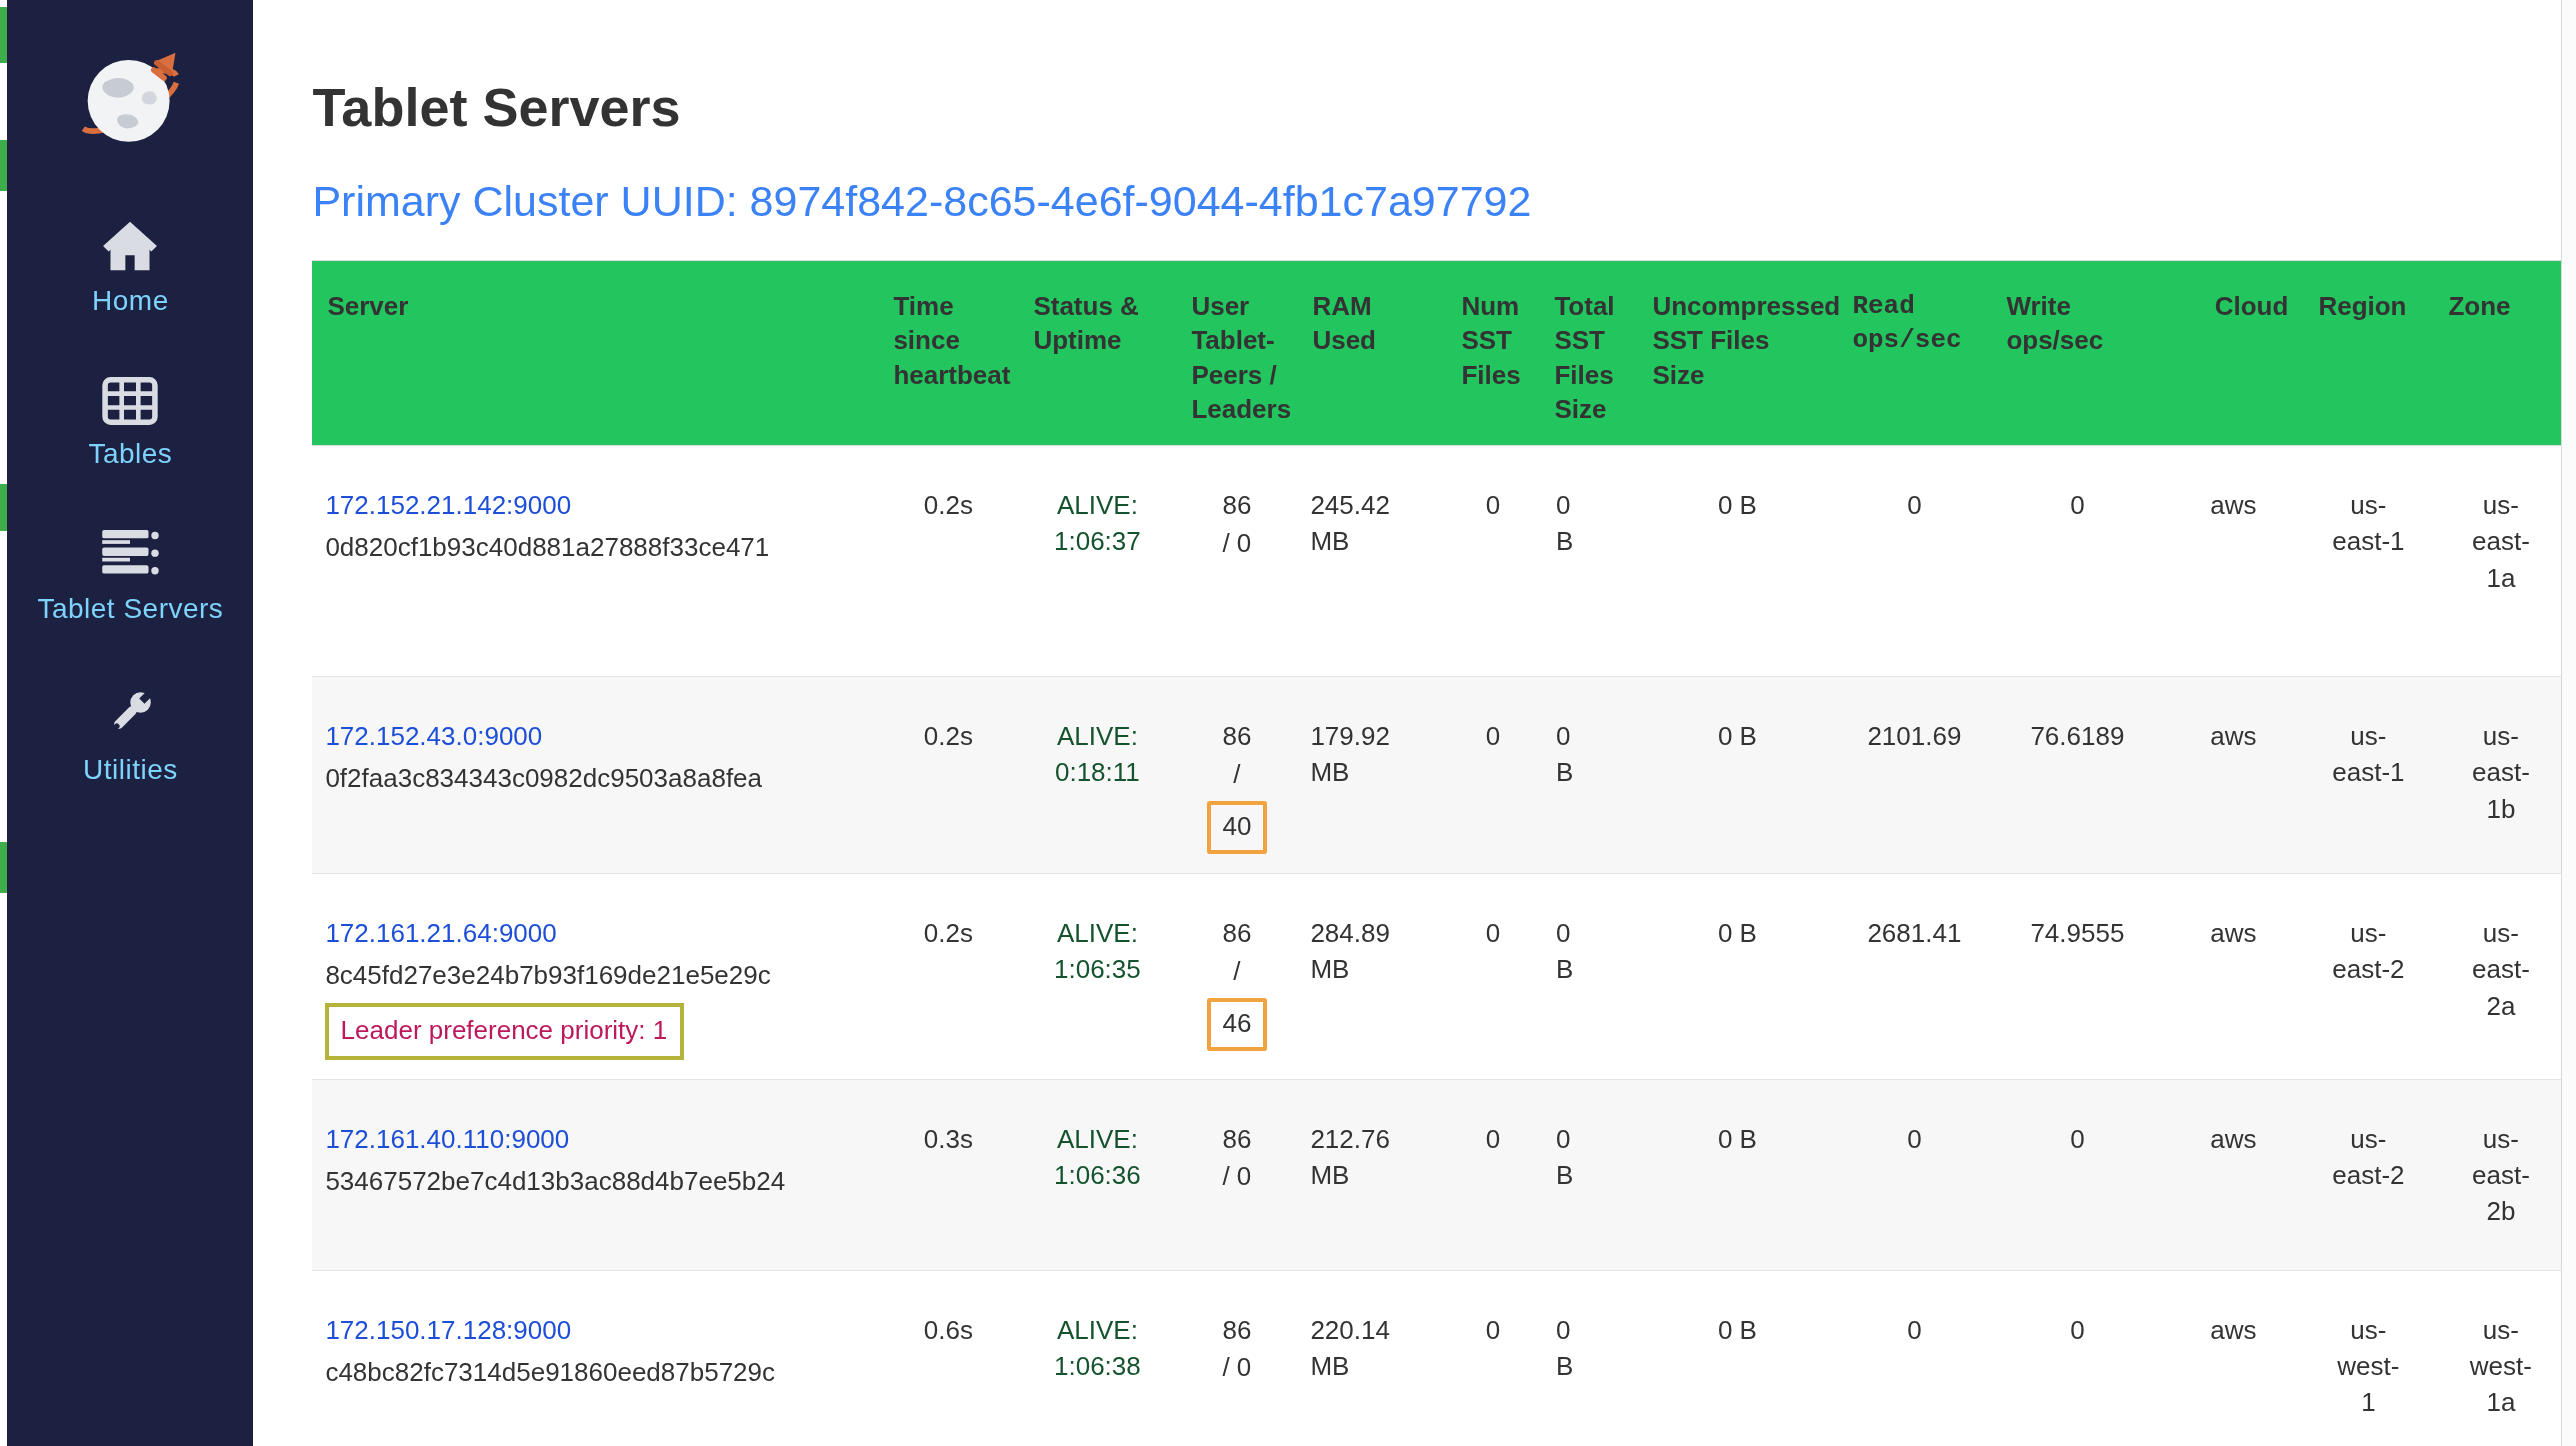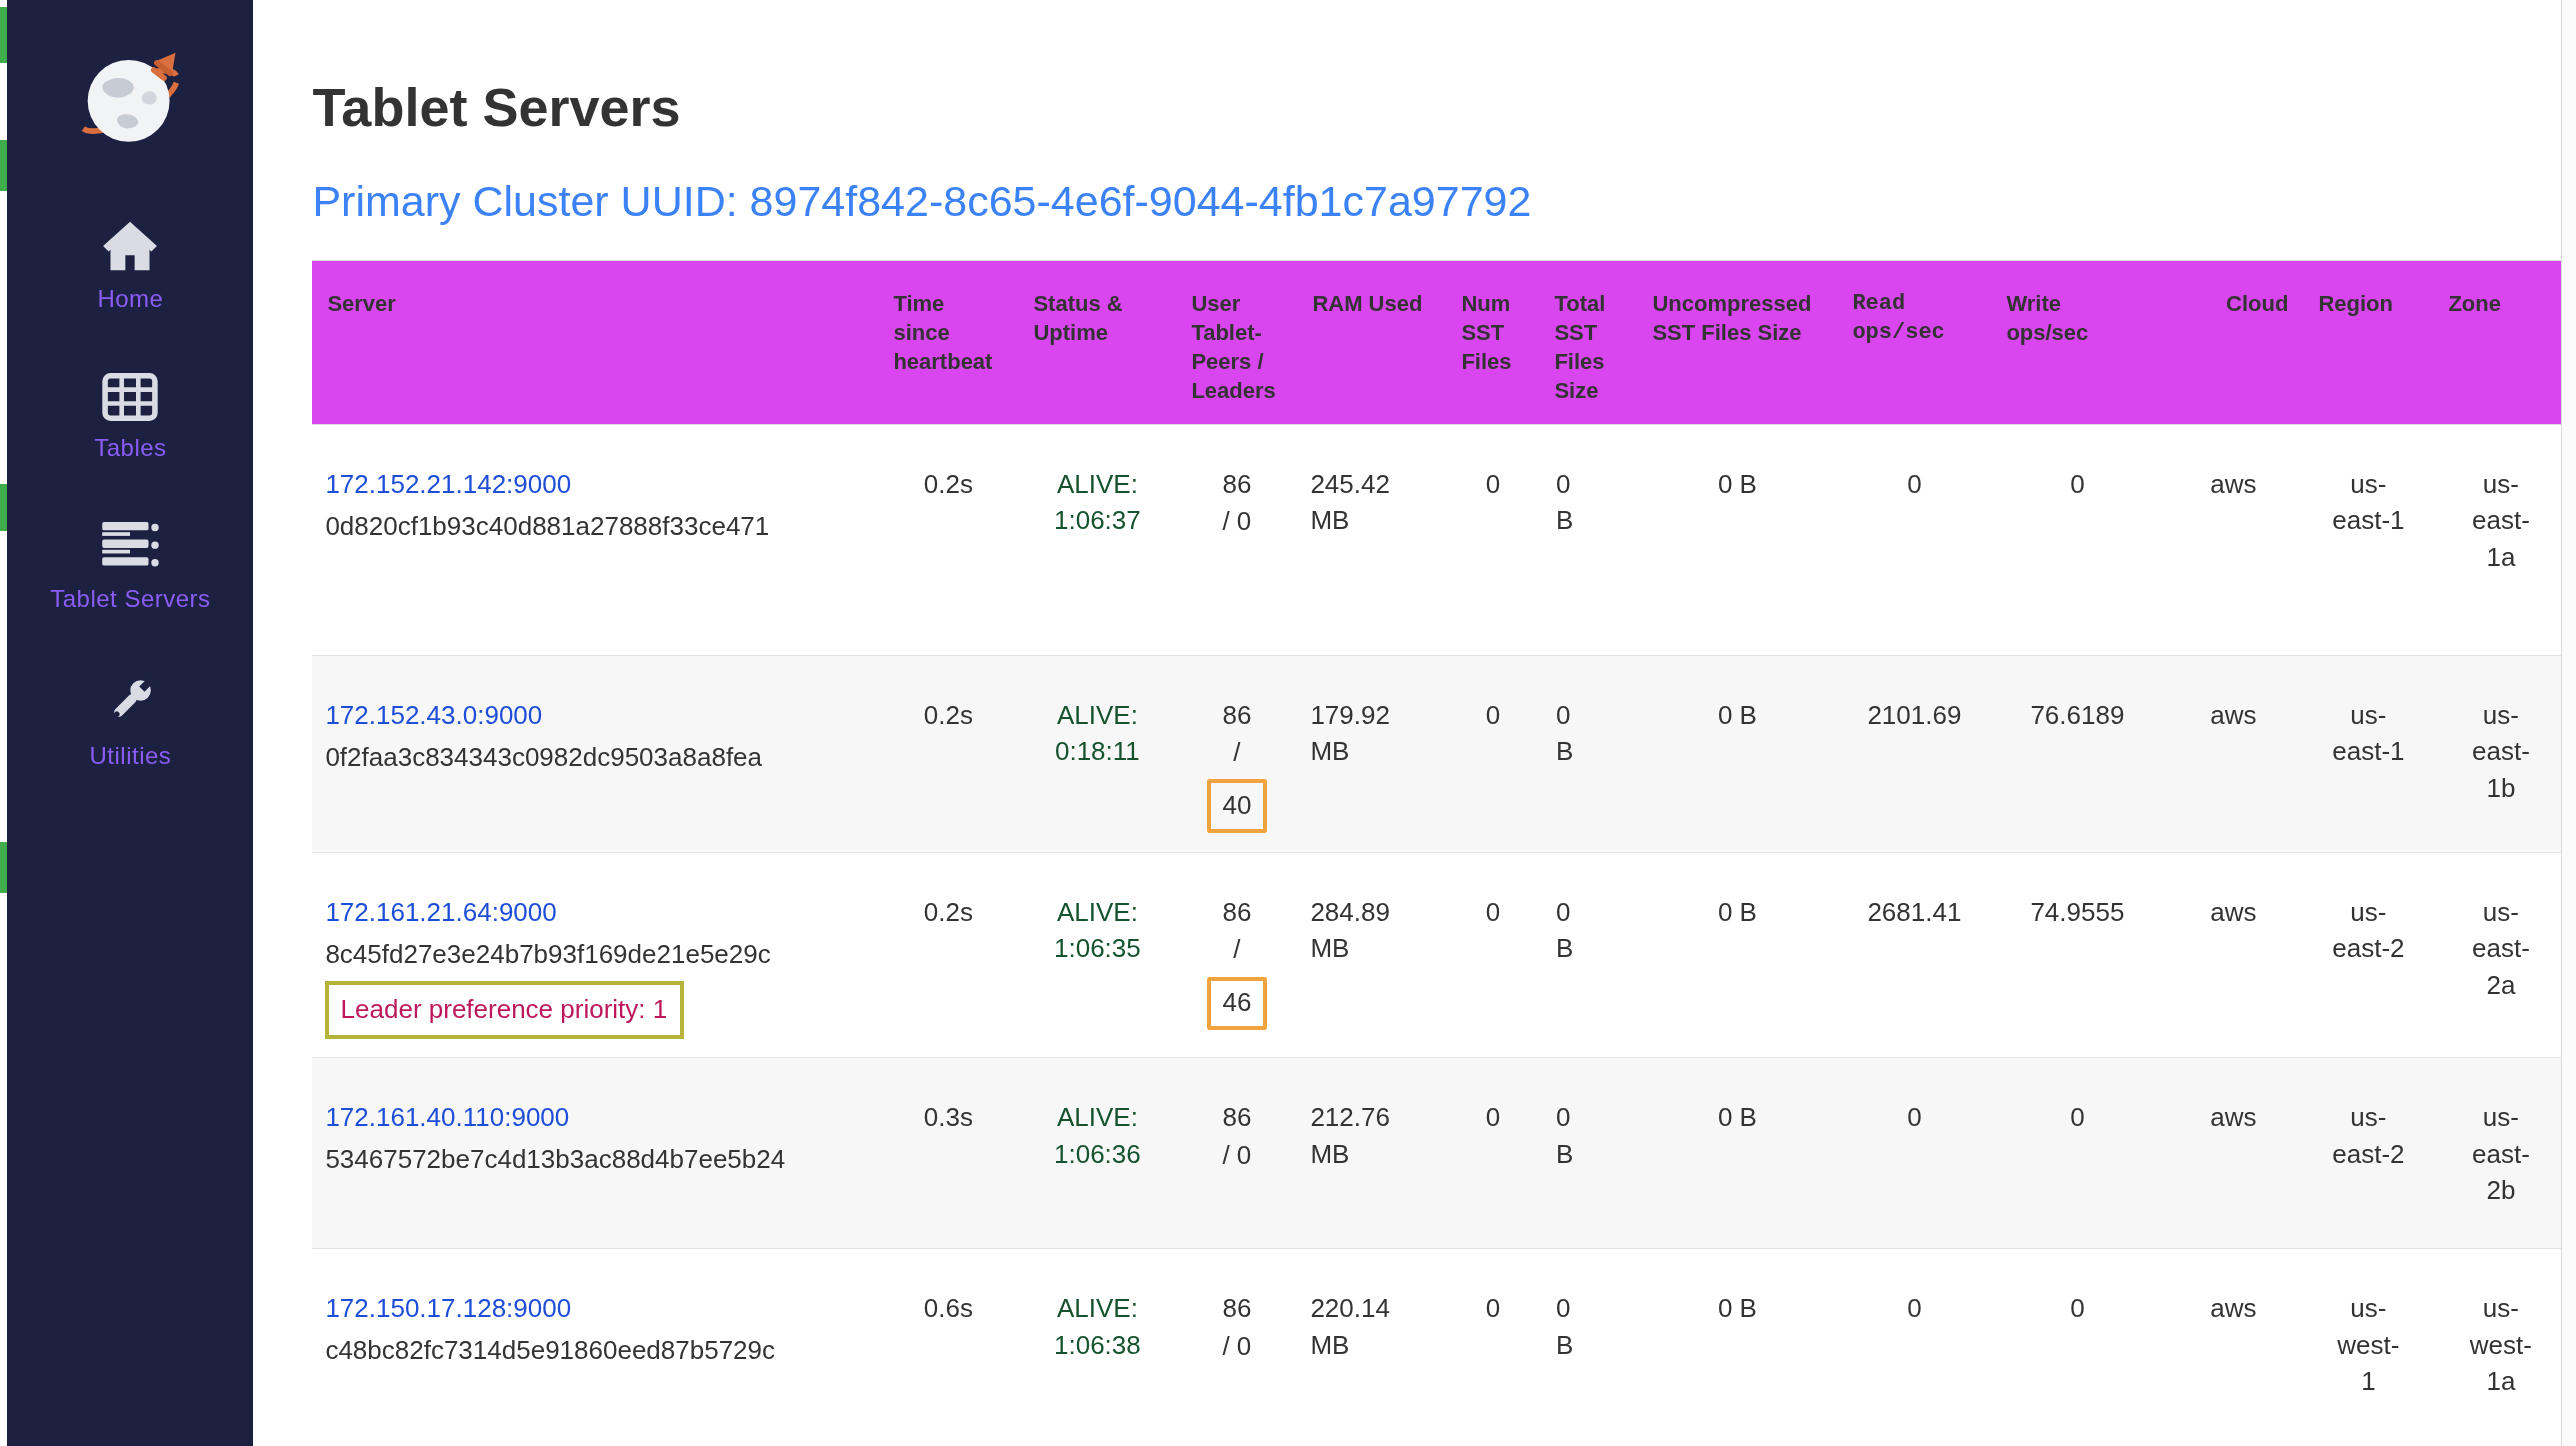--- a/index.html
+++ b/index.html
@@ -12,30 +12,30 @@
   .edge-strip .g { position:absolute; left:0; width:7.4px; background:#3fae4a; }
 
   
   .sidebar { flex:0 0 246px; background:#1c2142; height:100%; display:flex;
     flex-direction:column; align-items:center; }
   .logo { margin-top:43px; width:149px; height:112px; }
   .nav { margin-top:65px; display:flex; flex-direction:column; gap:60px; align-items:center; }
   .nav-item { display:flex; flex-direction:column; align-items:center; gap:13px;
     cursor:pointer; width:223px; }
   .nav-item svg { display:block; }
-  .nav-label { color:#8b5cf6; font-size:24px; letter-spacing:0.5px; }
+  .nav-label { color:#7dd3fc; font-size:28px; letter-spacing:0.5px; }
 
   
   .main { flex:1 1 auto; padding:48px 0 0 59px; position:relative; }
   .page-title { font-size:54px; font-weight:bold; color:#333; margin-top:28px; }
   .uuid-line { font-size:43px; font-weight:500; color:#3b82f6; margin-top:39px; }
 
   table { border-collapse:collapse; table-layout:fixed; width:2255px; margin-top:34px; }
-  thead th { background:#d946ef; text-align:left; vertical-align:top; font-weight:bold;
-    font-size:22px; color:#333; line-height:1.32; padding:28px 15px 18.6px 15px;
+  thead th { background:#22c55e; text-align:left; vertical-align:top; font-weight:bold;
+    font-size:26px; color:#333; line-height:1.32; padding:28px 15px 18.6px 15px;
     border-top:1.9px solid #ddd; border-bottom:1.9px solid #ddd; }
   tbody td { vertical-align:top; font-size:26px; line-height:1.4; padding:41px 13px 18.6px 13px; }
   tbody tr { border-top:1.9px solid #e4e4e4; }
   tbody tr:first-child { border-top:none; }
   tbody tr:nth-child(even) { background:#f7f7f7; }
   tr.r1 { height:231px; } tr.r2,tr.r3,tr.r4,tr.r5 { height:191px; }
 
   .c1{width:566px;} .c2{width:140px;} .c3{width:158px;} .c4{width:121px;}
   .c5{width:149px;} .c6{width:93px;} .c7{width:98px;} .c8{width:200px;}
   .c9{width:154px;font-family:Liberation Mono, monospace;} .c10{width:172px;} .c11{width:140px;text-align:right;} .c12{width:130px;} .c13{width:135px;}

